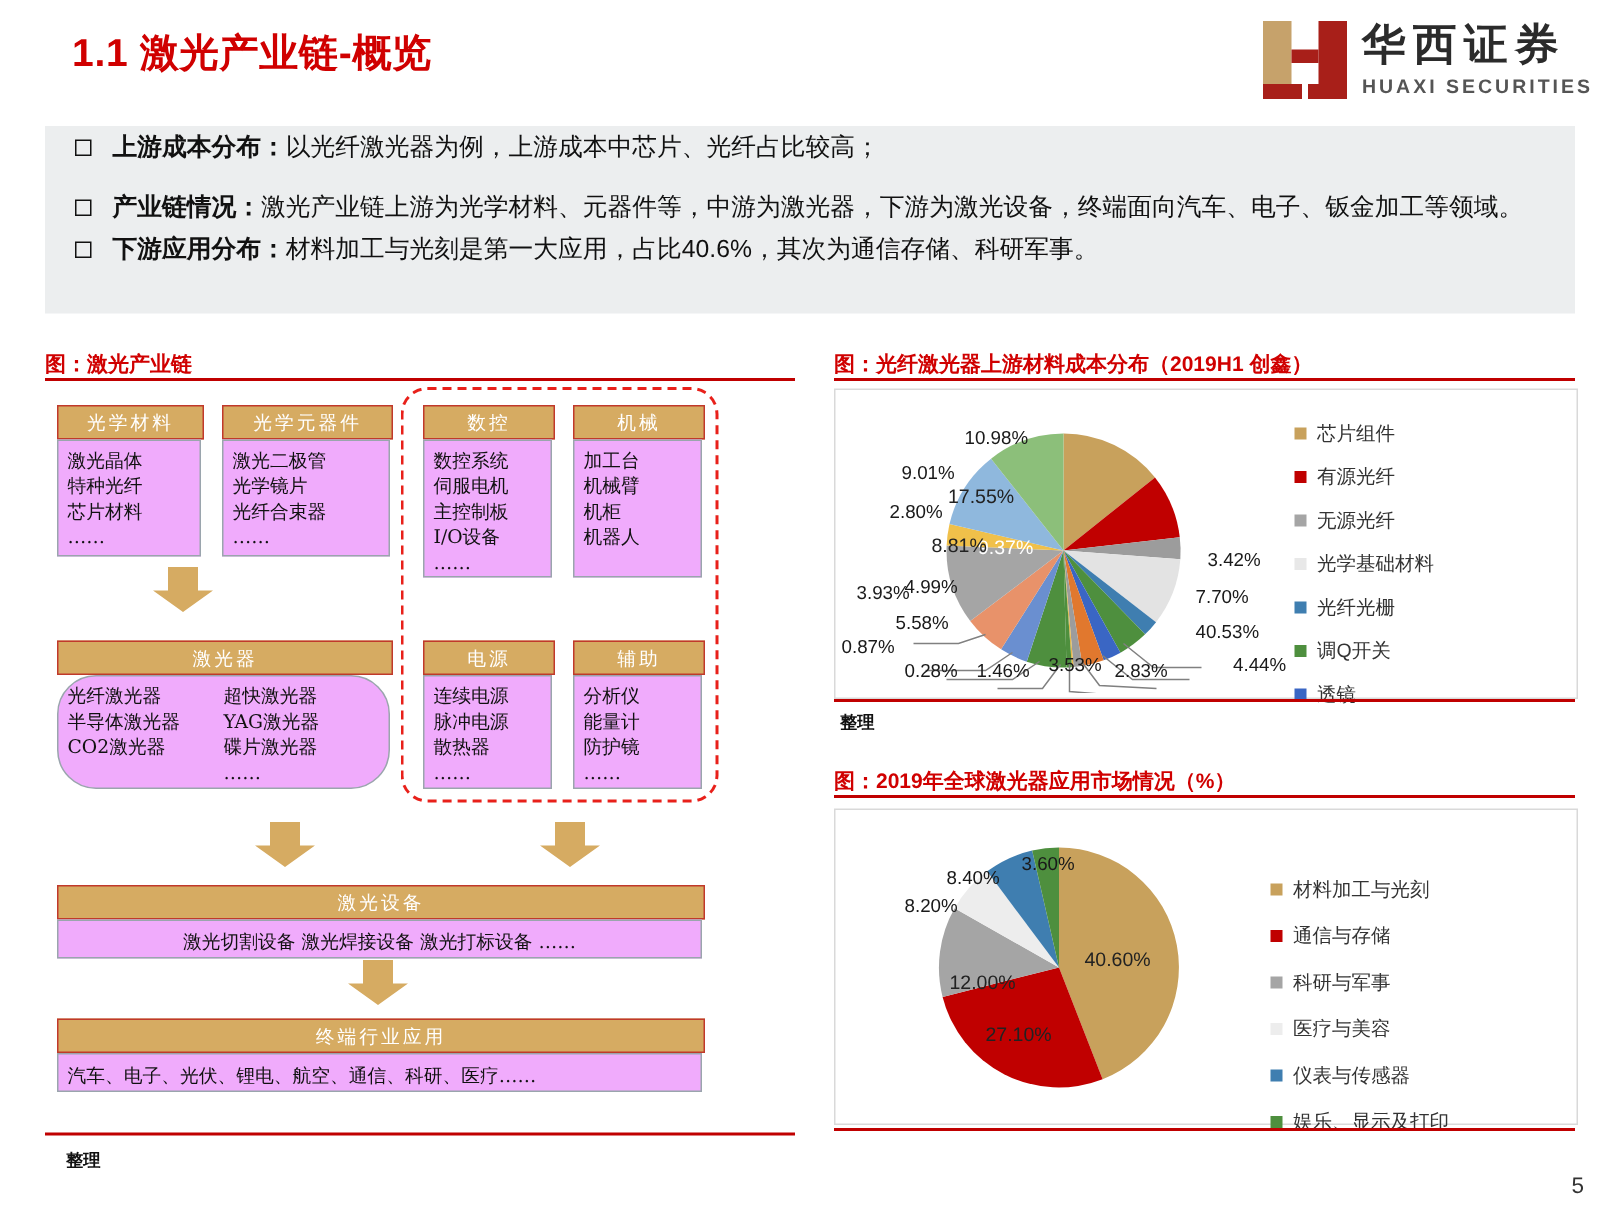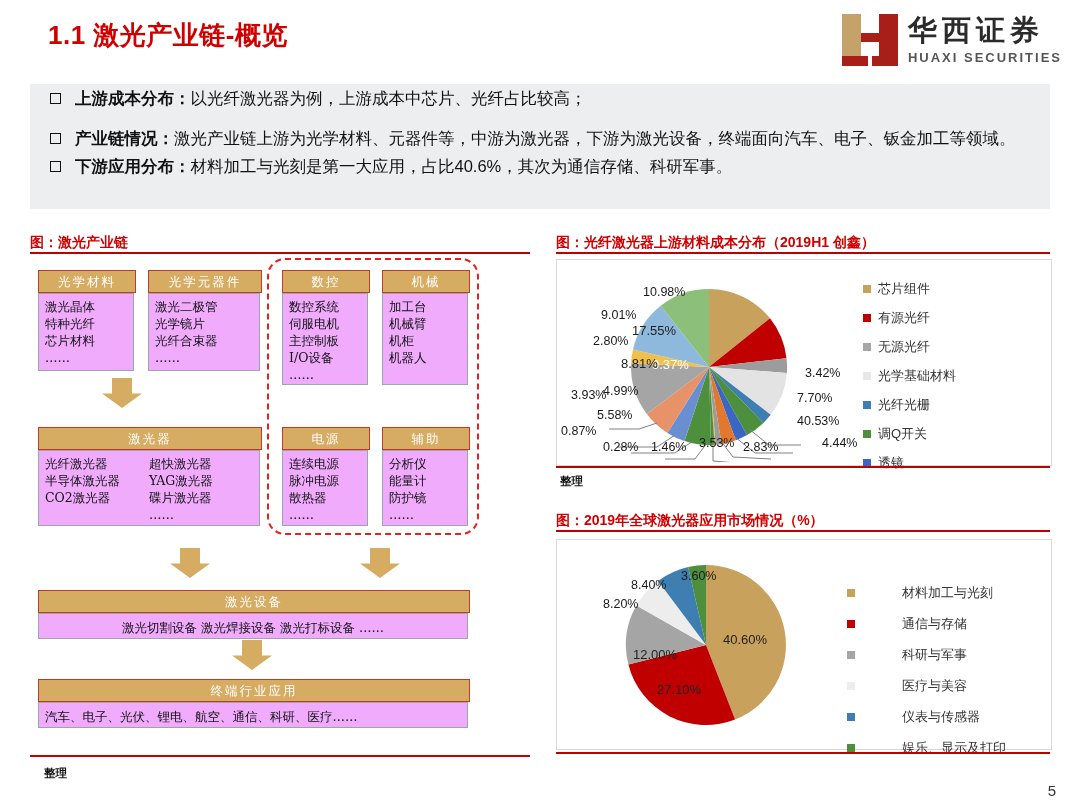--- a/index.html
+++ b/index.html
@@ -34,21 +34,21 @@
 
   
   #diagram{position:absolute;left:30px;top:252px;width:500px;height:495px;}
   .hdrbox{position:absolute;background:#d6ab62;border:1.6px solid #c0392b;
           color:#fff;font-size:12.5px;text-align:center;line-height:21px;height:21px;
           font-family:"DejaVu Serif","Liberation Serif",serif;letter-spacing:2px;}
   .bodybox{position:absolute;background:#f0abfc;border:1.5px solid #9aa5ad;
            font-size:12.5px;line-height:17px;color:#111;padding:4px 6px;box-sizing:border-box;
            font-family:"DejaVu Serif","Liberation Serif",serif;}
   .bodybox.center{text-align:center;}
-  .two-col{display:flex;}
+  .two-col{display:flex;border-radius:26px;}
   .two-col .c{flex:1;}
   .arrow{position:absolute;width:40px;height:30px;}
   .arrow i{display:block;position:absolute;left:0;top:0;width:40px;height:30px;
            background:#d6ab62;
            -webkit-clip-path:polygon(25% 0,75% 0,75% 52%,100% 52%,50% 100%,0 52%,25% 52%);
            clip-path:polygon(25% 0,75% 0,75% 52%,100% 52%,50% 100%,0 52%,25% 52%);}
   .arrow u{display:block;position:absolute;left:0;top:0;width:40px;height:30px;
            background:#c0392b;
            -webkit-clip-path:polygon(25% 0,75% 0,75% 52%,100% 52%,50% 100%,0 52%,25% 52%);
            clip-path:polygon(25% 0,75% 0,75% 52%,100% 52%,50% 100%,0 52%,25% 52%);
@@ -60,21 +60,21 @@
   .panel{position:absolute;border:1px solid #d9d9d9;background:#fff;}
   .src{position:absolute;font-size:11.5px;font-weight:bold;color:#111;}
 
   .pielabel{position:absolute;font-size:12.5px;color:#1a1a1a;white-space:nowrap;}
   .pielabel.inner{font-size:13px;color:#222;}
   .pielabel.white{color:#fff;font-weight:normal;}
   .legend{position:absolute;}
   .legend .li{display:flex;align-items:center;margin-bottom:11px;font-size:13px;color:#333;}
   .legend .sw{width:8px;height:8px;margin-right:7px;flex:0 0 auto;}
   .legend.serif .li{font-family:"DejaVu Serif","Liberation Serif",serif;font-size:13px;
-                    margin-bottom:13px;gap:40px;}
+                    margin-bottom:13px;}
 
   #pagenum{position:absolute;right:24px;bottom:8px;font-size:15px;color:#333;}
 </style>
 </head>
 <body>
 
 <div id="page-title">1.1 激光产业链-概览</div>
 
 <div id="logo">
   <div class="logo-mark">

